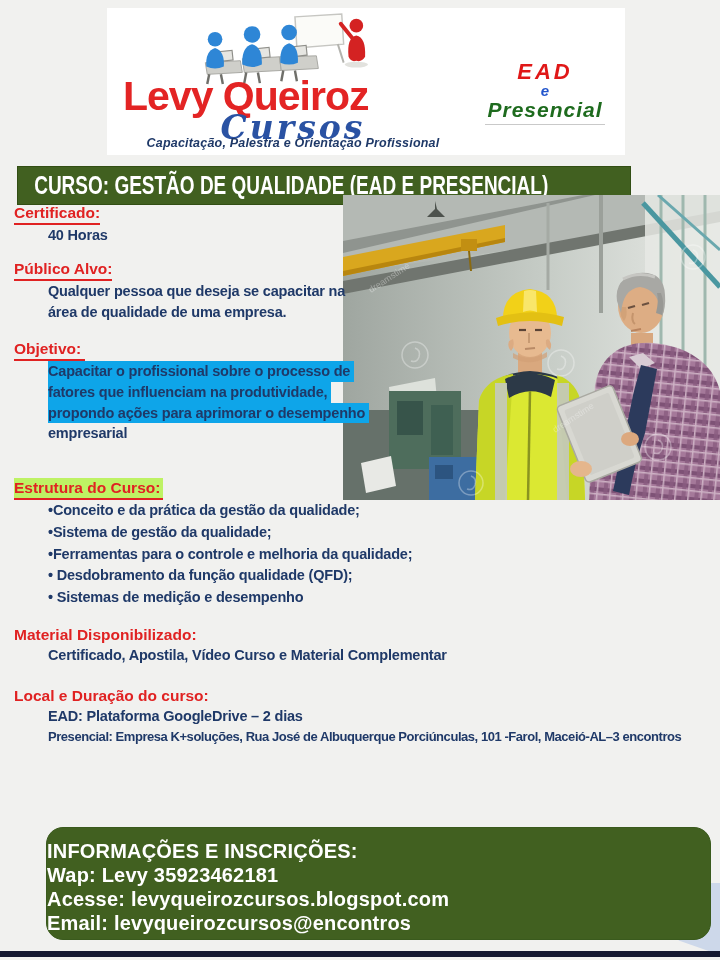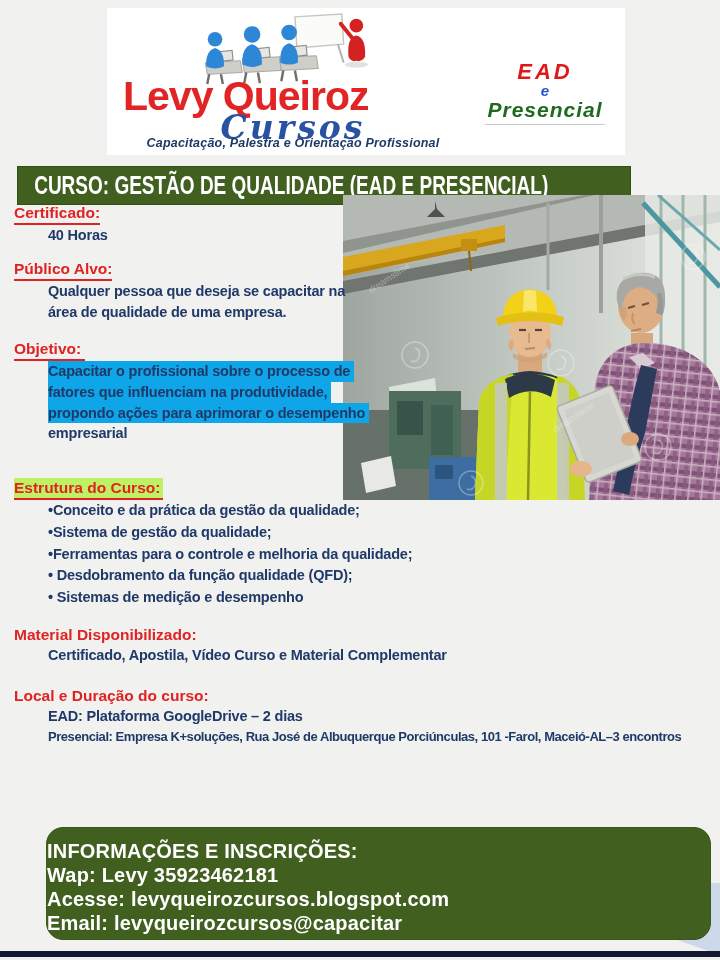--- a/index.html
+++ b/index.html
@@ -266,17 +266,17 @@
     <div class="ln">EAD: Plataforma GoogleDrive – 2 dias</div>
     <div class="ln xl">Presencial: Empresa K+soluções, Rua José de Albuquerque Porciúnculas, 101 -Farol, Maceió-AL–3 encontros</div>
   </div>
 
 
   <div class="footer-shadow"></div>
   <div class="footer-box">
     <div class="footer-title">INFORMAÇÕES E INSCRIÇÕES:</div>
     <div class="footer-line">Wap: Levy 35923462181</div>
     <div class="footer-line">Acesse: levyqueirozcursos.blogspot.com</div>
-    <div class="footer-line">Email: levyqueirozcursos@capacitar</div>
+    <div class="footer-line">Email: levyqueirozcursos@encontros</div>
   </div>
 
   <div class="bottom-bar"></div>
 </div>
 
 </body></html>

